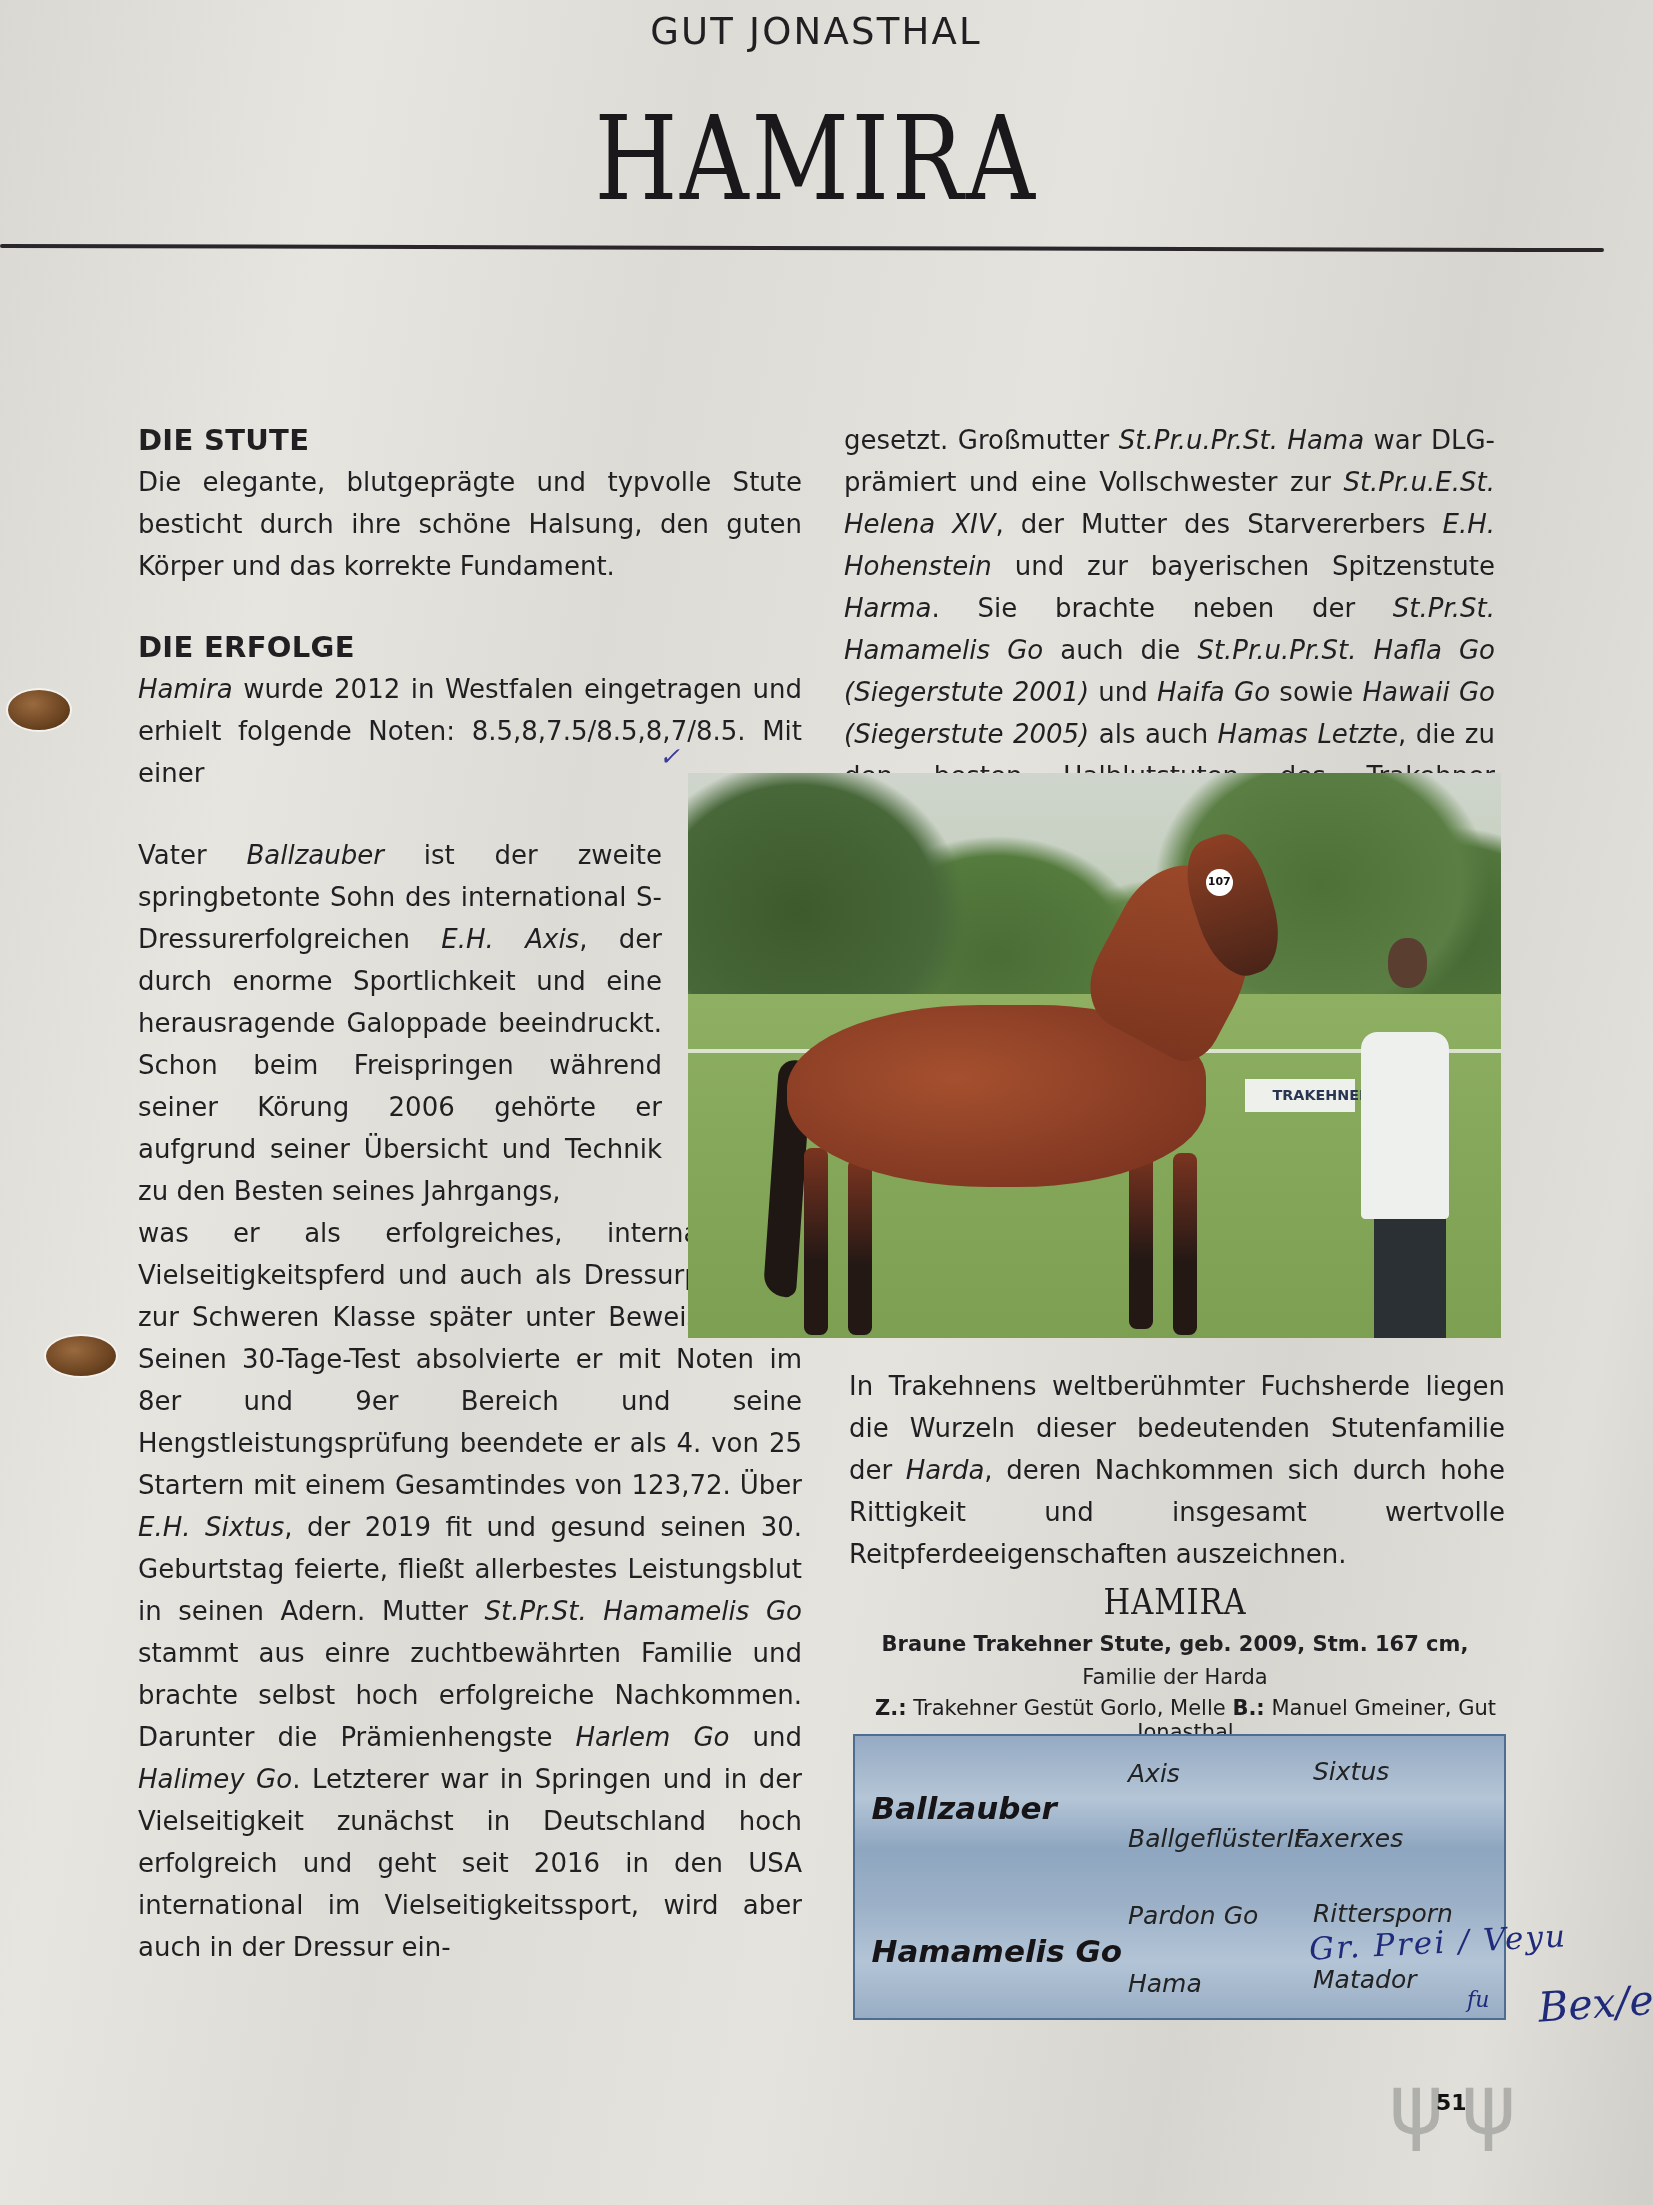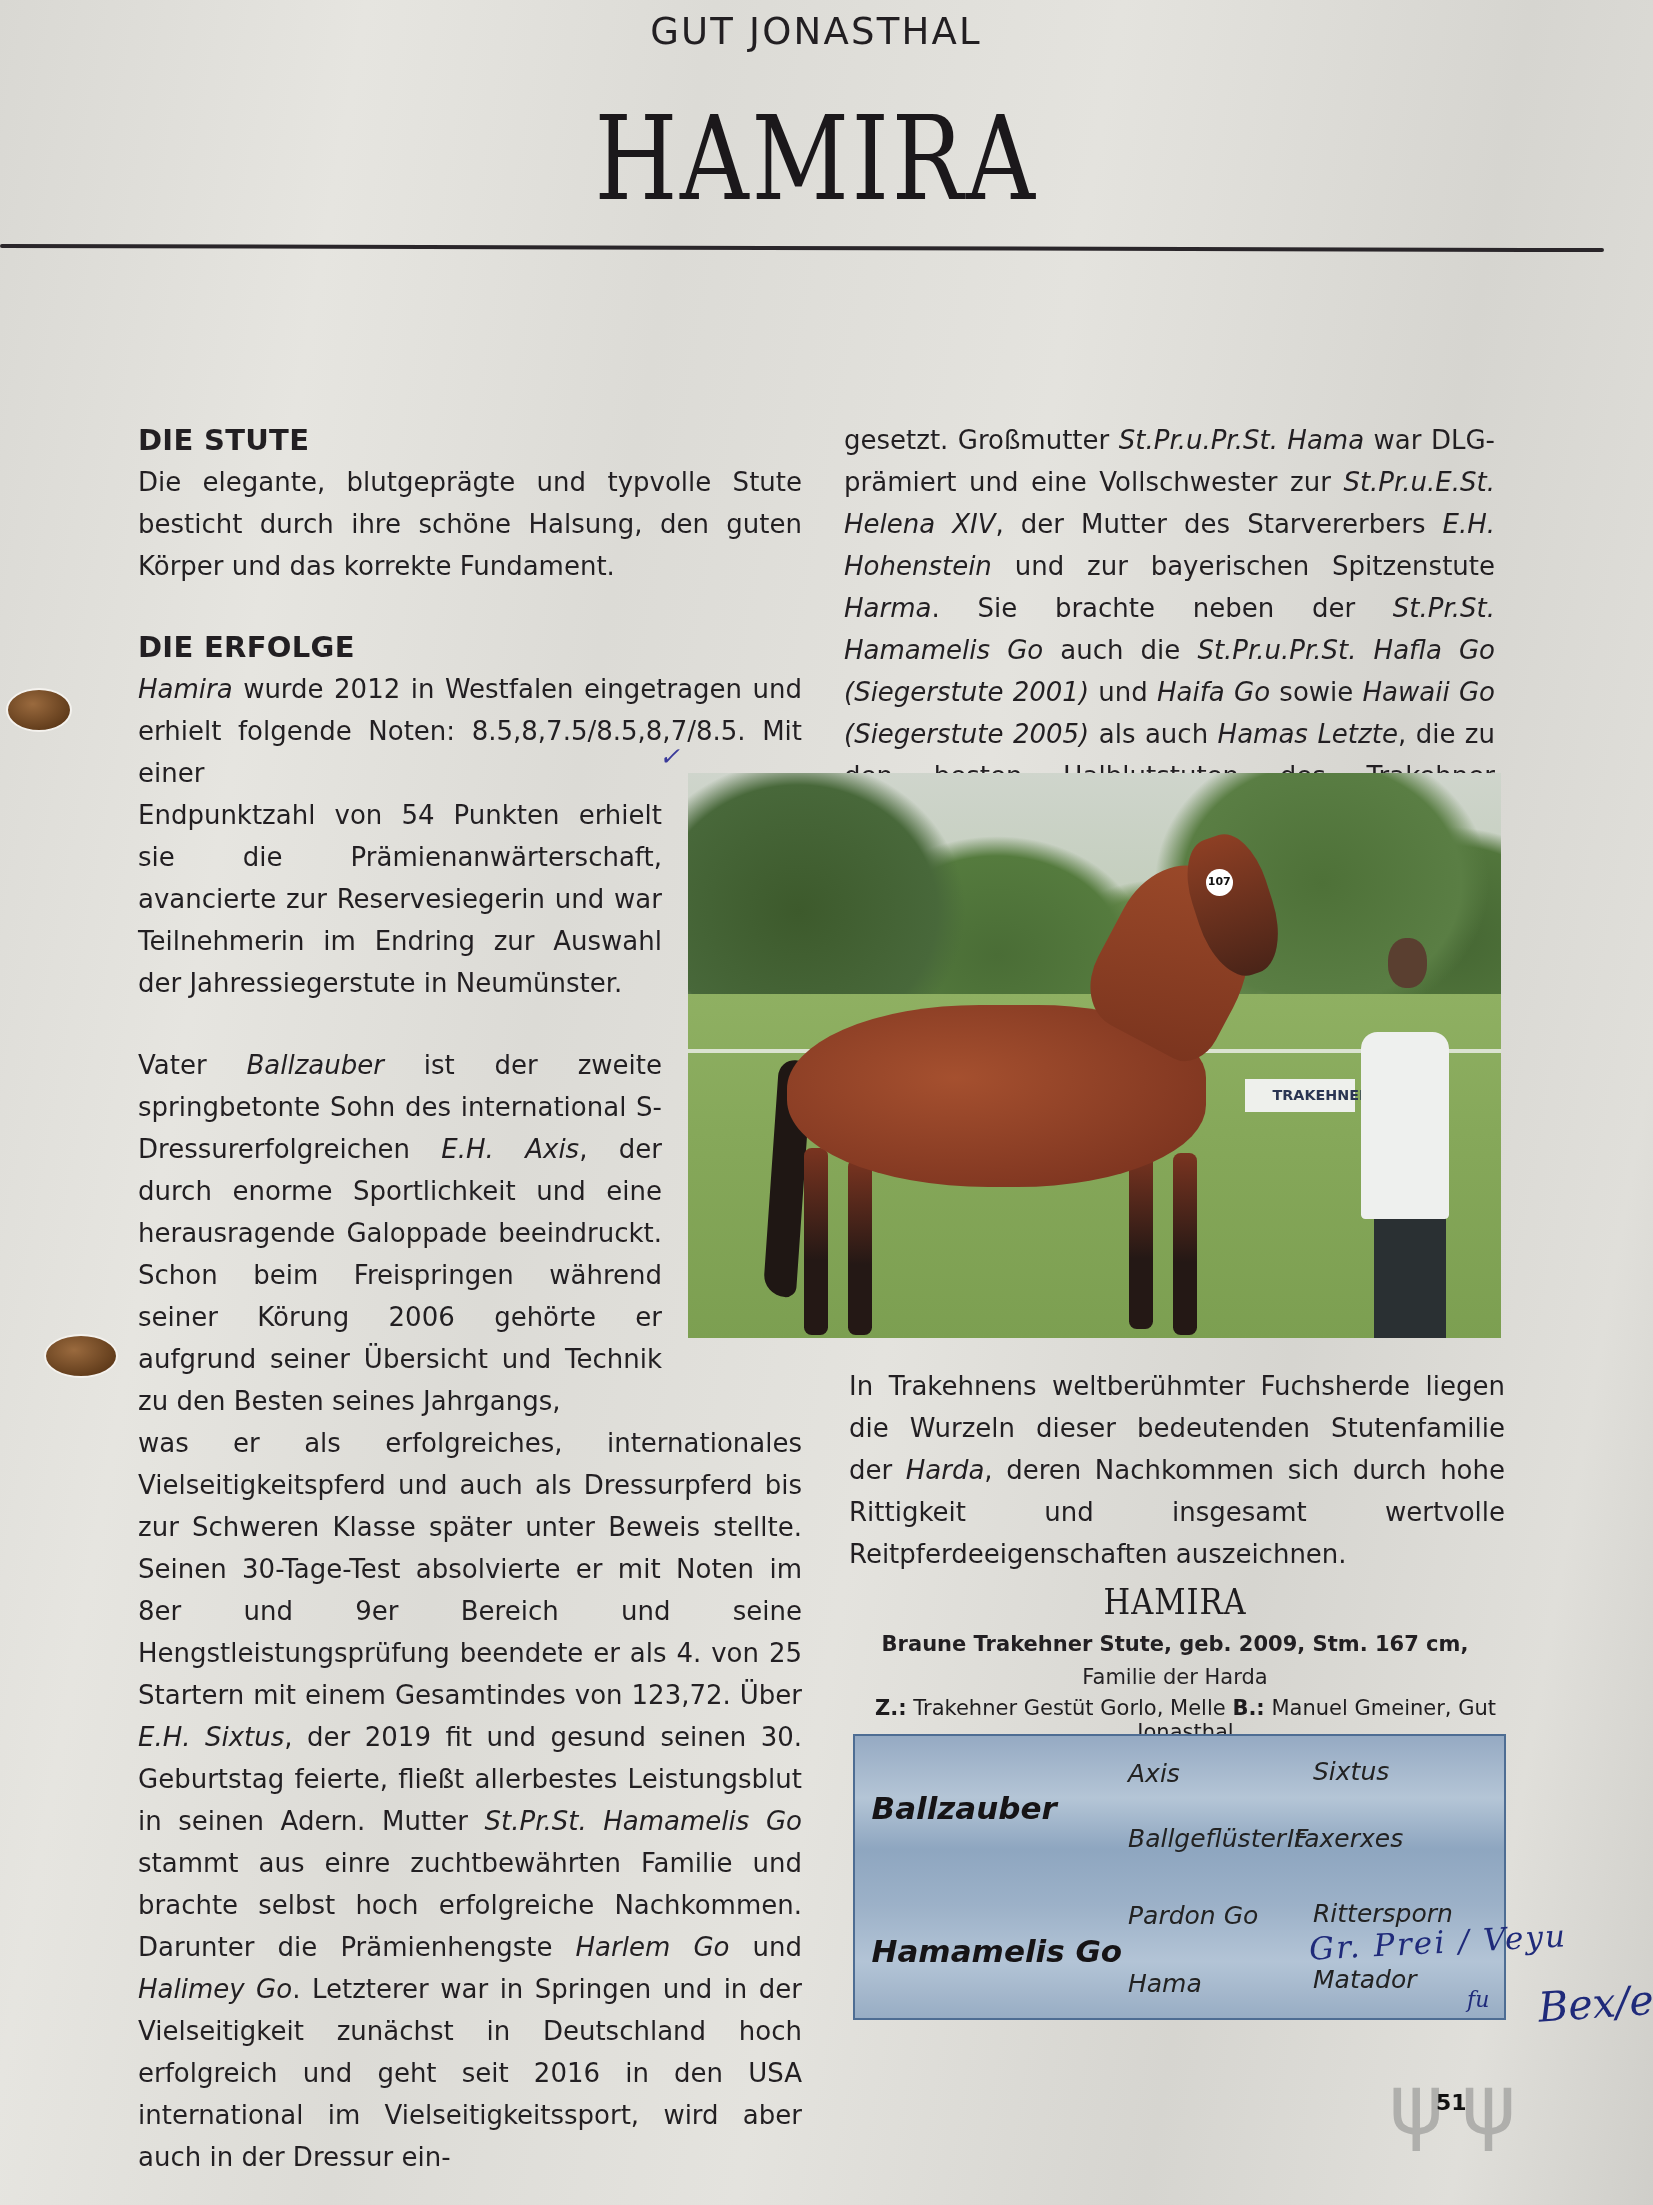--- a/index.html
+++ b/index.html
@@ -122,21 +122,20 @@
 <div class="abs rule"></div>
 <div class="abs subtitle">
 </div>
 
 <div class="abs col left-col">
   <h3>DIE STUTE</h3>
   <p>Die elegante, blutgeprägte und typvolle Stute besticht durch ihre schöne Halsung, den guten Körper und das korrekte Fundament.</p>
   <div class="gap"></div>
   <h3>DIE ERFOLGE</h3>
   <p><i>Hamira</i><span> wurde 2012 in Westfalen eingetragen und erhielt folgende Noten: 8.5,8,7.5/8.5,8,7/8.5. Mit einer</span></p>
-  <p class="left-narrow">Endpunktzahl von 54 Punkten erhielt sie die Prämienanwärterschaft, avancierte zur Reservesiegerin und war Teilnehmerin im Endring zur Auswahl der Jahressiegerstute in Neumünster.</p>
   <div class="gap"></div>
   <p class="left-narrow"><span>Vater </span><i>Ballzauber</i><span> ist der zweite springbetonte Sohn des international S-Dressurerfolgreichen </span><i>E.H. Axis</i><span>, der durch enorme Sportlichkeit und eine herausragende Galoppade beeindruckt. Schon beim Freispringen während seiner Körung 2006 gehörte er aufgrund seiner Übersicht und Technik zu den Besten seines Jahrgangs,</span></p>
   <p><span>was er als erfolgreiches, internationales Vielseitigkeitspferd und auch als Dressurpferd bis zur Schweren Klasse später unter Beweis stellte. Seinen 30-Tage-Test absolvierte er mit Noten im 8er und 9er Bereich und seine Hengstleistungsprüfung beendete er als 4. von 25 Startern mit einem Gesamtindes von 123,72. Über </span><i>E.H. Sixtus</i><span>, der 2019 fit und gesund seinen 30. Geburtstag feierte, fließt allerbestes Leistungsblut in seinen Adern. Mutter </span><i>St.Pr.St. Hamamelis Go</i><span> stammt aus einre zuchtbewährten Familie und brachte selbst hoch erfolgreiche Nachkommen. Darunter die Prämienhengste </span><i>Harlem Go</i><span> und </span><i>Halimey Go</i><span>. Letzterer war in Springen und in der Vielseitigkeit zunächst in Deutschland hoch erfolgreich und geht seit 2016 in den USA international im Vielseitigkeitssport, wird aber auch in der Dressur ein-</span></p>
 </div>
 
 <div class="abs col right-col">
   <p><span>gesetzt. Großmutter </span><i>St.Pr.u.Pr.St. Hama</i><span> war DLG-prämiert und eine Vollschwester zur </span><i>St.Pr.u.E.St. Helena XIV</i><span>, der Mutter des Starvererbers </span><i>E.H. Hohenstein</i><span> und zur bayerischen Spitzenstute </span><i>Harma</i><span>. Sie brachte neben der </span><i>St.Pr.St. Hamamelis Go</i><span> auch die </span><i>St.Pr.u.Pr.St. Hafla Go (Siegerstute 2001)</i><span> und </span><i>Haifa Go</i><span> sowie </span><i>Hawaii Go (Siegerstute 2005)</i><span> als auch </span><i>Hamas Letzte</i><span>, die zu den besten Halblutstuten des Trakehner Verbandes zählte.</span></p>
 </div>
 
 <div class="abs photo">

